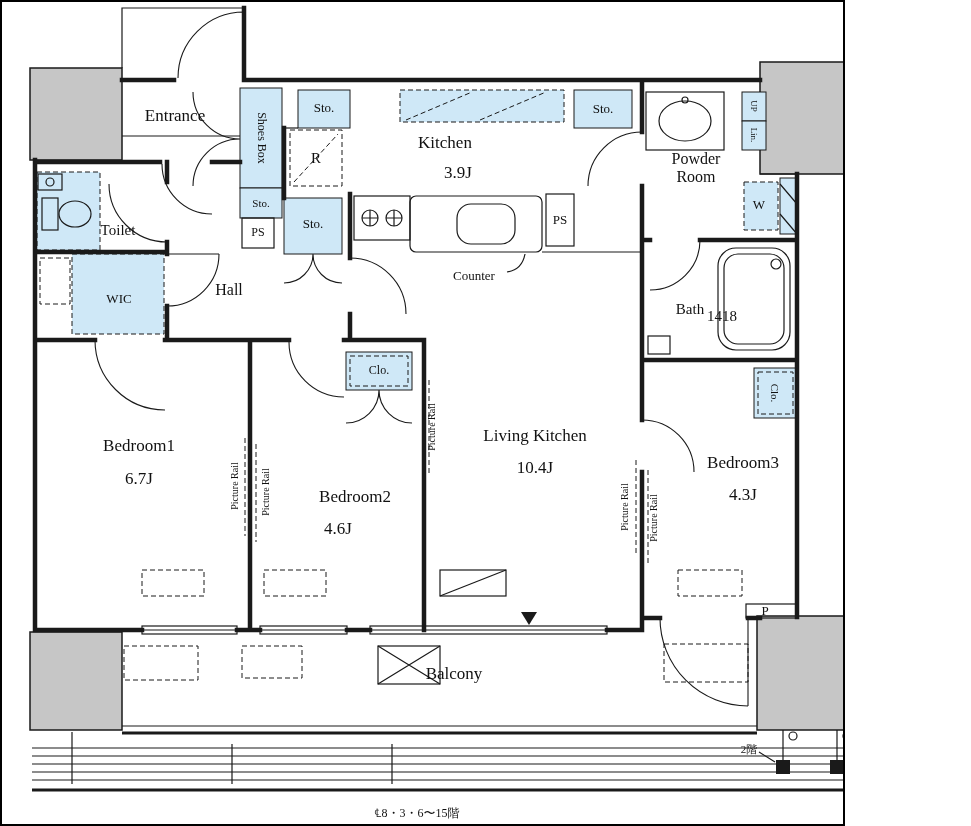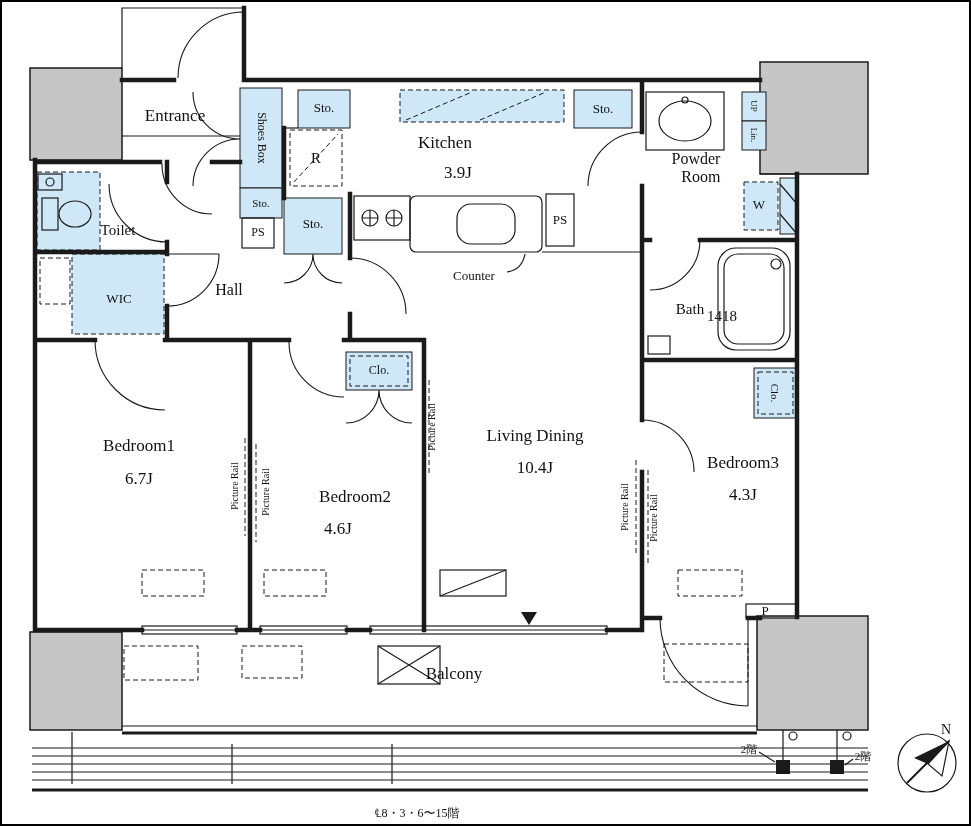--- a/index.html
+++ b/index.html
@@ -2,42 +2,42 @@
 <html style="--blue: #cfe8f7; --gray: #c6c6c6; --line: #1a1a1a;"><head>
 <meta charset="utf-8">
 <style>
   :root{
     --blue:#cfe8f7;
     --gray:#c6c6c6;
     --line:#1a1a1a;
   }
   html,body{margin:0;padding:0;background:#fff;}
   .plan{
-    position:relative;width:971px;height:826px;box-sizing:border-box;
+    position:relative;width:845px;height:826px;box-sizing:border-box;
     border:2px solid #000;background:#fff;overflow:hidden;
     font-family:"Liberation Serif","DejaVu Serif",serif;color:#111;
   }
   svg{position:absolute;left:0;top:0;}
   .g-col{fill:var(--gray);stroke:var(--line);stroke-width:1.5;}
   .g-blue{fill:var(--blue);stroke:var(--line);stroke-width:1;}
   .g-blue-ns{fill:var(--blue);stroke:none;}
   .g-wall{fill:none;stroke:var(--line);stroke-width:4.5;stroke-linecap:square;}
   .g-med{fill:none;stroke:var(--line);stroke-width:3;}
   .g-thin{fill:none;stroke:var(--line);stroke-width:1.2;}
   .g-dash{fill:none;stroke:var(--line);stroke-width:1;stroke-dasharray:5 3;}
   .g-arc{fill:none;stroke:var(--line);stroke-width:1.1;}
   .g-mark{fill:var(--line);stroke:none;}
   .lbl{
     position:absolute;transform:translate(-50%,-50%);
     white-space:nowrap;line-height:1.15;text-align:center;
     pointer-events:none;color:#111;
   }
   .v-down{transform:translate(-50%,-50%) rotate(90deg);}
   .v-up{transform:translate(-50%,-50%) rotate(-90deg);}
-  .pre{white-space:pre-line;text-align:right;}
+  .pre{white-space:pre-line;}
   .fs17{font-size:17px;} .fs16{font-size:16px;} .fs15{font-size:15px;}
   .fs13{font-size:13px;} .fs12{font-size:12px;} .fs11{font-size:11px;}
   .fs10{font-size:10px;} .fs8{font-size:9px;} .fs14{font-size:14px;}
 </style>
 </head>
 <body>
 
 <div class="plan" id="plan">
 
   <svg width="971" height="826" viewBox="0 0 971 826">
@@ -224,21 +224,21 @@
   <div class="lbl fs15" style="left:688px;top:308px">Bath</div>
   <div class="lbl fs15" style="left:720px;top:315px">1418</div>
   <div class="lbl fs13" style="left:757px;top:203px">W</div>
   <div class="lbl fs8 v-down" style="left:752px;top:104px">UP</div>
   <div class="lbl fs8 v-down" style="left:752px;top:133px">Lin.</div>
 
   <div class="lbl fs17" style="left:137px;top:444px">Bedroom1</div>
   <div class="lbl fs17" style="left:137px;top:477px">6.7J</div>
   <div class="lbl fs17" style="left:353px;top:495px">Bedroom2</div>
   <div class="lbl fs17" style="left:336px;top:527px">4.6J</div>
-  <div class="lbl fs17" style="left:533px;top:434px">Living Dining</div>
+  <div class="lbl fs17" style="left:533px;top:434px">Living Kitchen</div>
   <div class="lbl fs17" style="left:533px;top:466px">10.4J</div>
   <div class="lbl fs17" style="left:741px;top:461px">Bedroom3</div>
   <div class="lbl fs17" style="left:741px;top:493px">4.3J</div>
 
   <div class="lbl fs12" style="left:377px;top:369px">Clo.</div>
   <div class="lbl fs11 v-down" style="left:773px;top:391px">Clo.</div>
 
   <div class="lbl fs10 v-up" style="left:233px;top:484px">Picture Rail</div>
   <div class="lbl fs10 v-up" style="left:264px;top:490px">Picture Rail</div>
   <div class="lbl fs10 v-up" style="left:430px;top:425px">Picture Rail</div>

